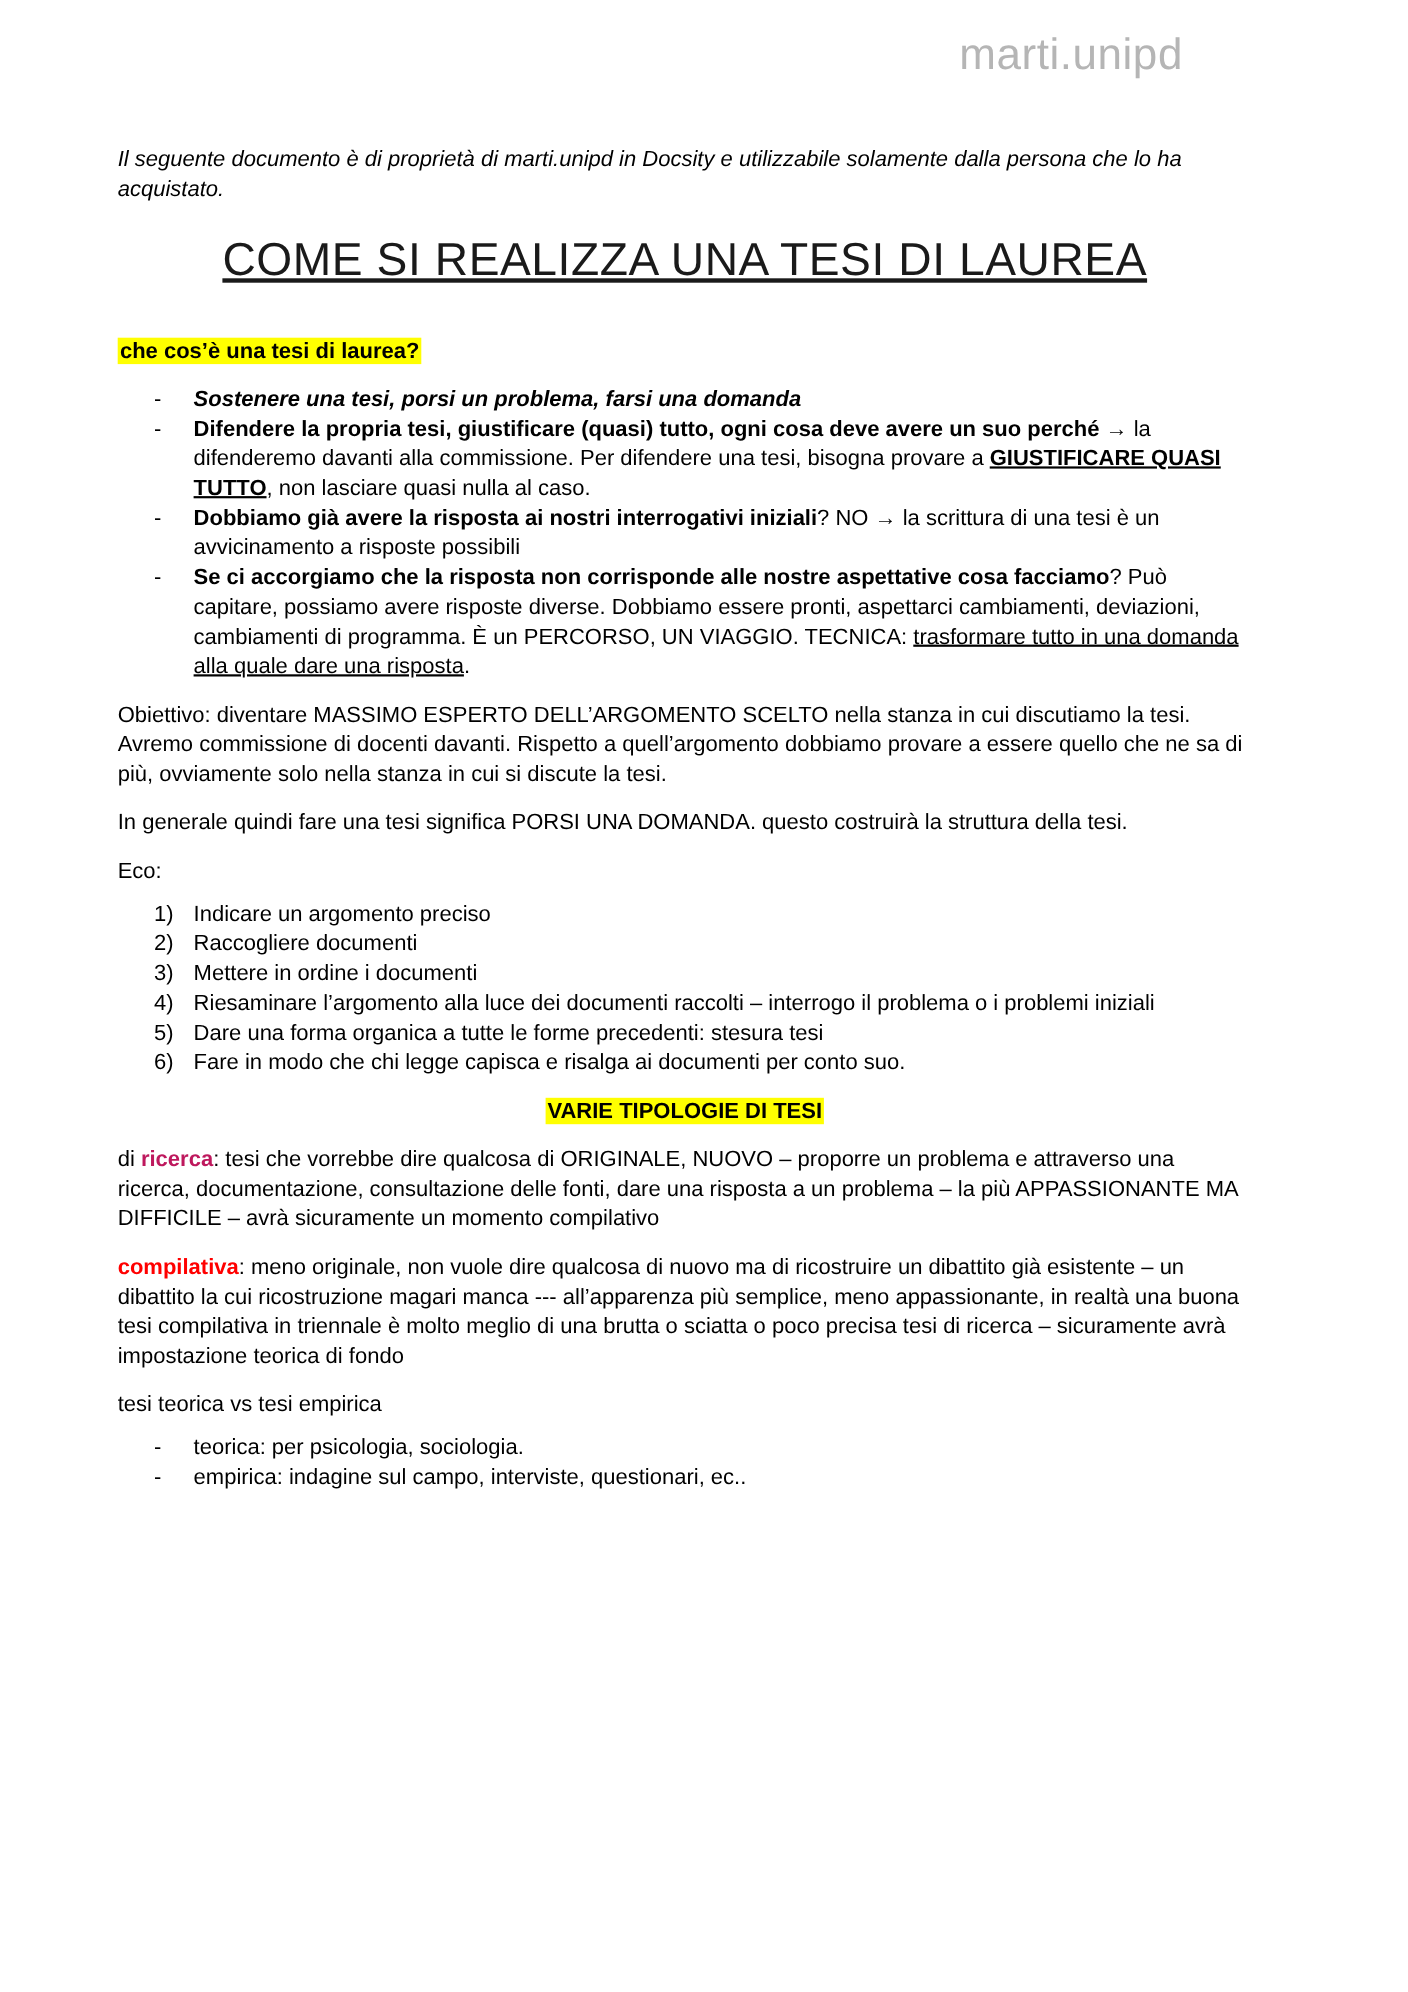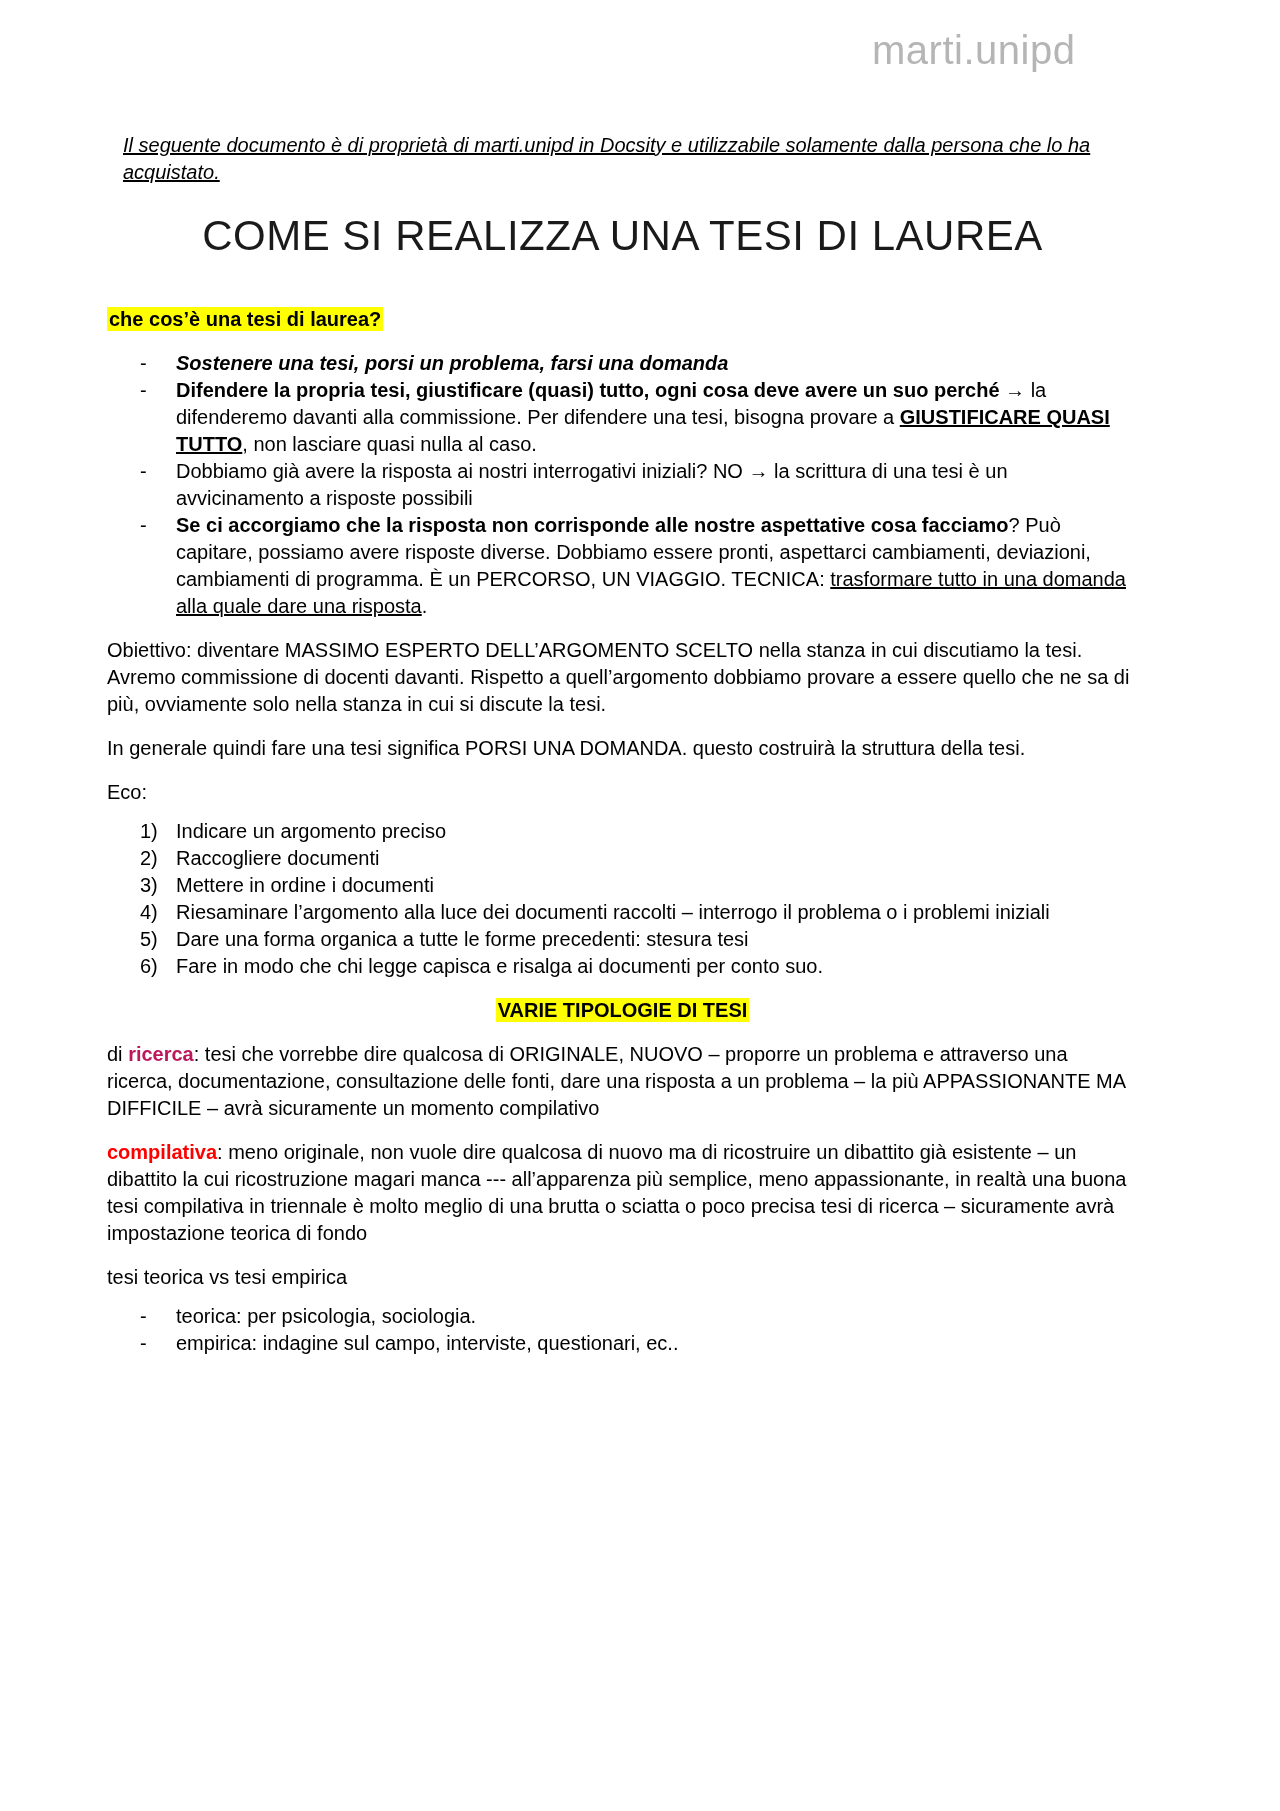--- a/index.html
+++ b/index.html
@@ -24,31 +24,31 @@
     color: var(--watermark, #b5b5b5);
     letter-spacing: 0.5px;
   }
   .content {
     padding: 132px 110px 0 107px;
     font-size: 20px;
     line-height: 27px;
   }
   .notice {
     font-style: italic;
-    margin: 0 0 17px 16px;
-    text-decoration: underline;
+    margin: 0 0 17px 0;
   }
   .doc-title {
     font-weight: 400;
     font-size: 42px;
     line-height: 52px;
     text-align: center;
     color: #1a1a1a;
     margin: 24px 0 44px 0;
     letter-spacing: 0.5px;
+    text-decoration: underline;
   }
   .hl-heading {
     margin: 0 0 17px 0;
     font-weight: 700;
   }
   .hl-heading.center { text-align: center; margin-top: 4px; }
   .hl {
     background: var(--highlight, #ffff00);
     padding: 1px 2px;
   }
@@ -78,21 +78,21 @@
       <div class="li">
         <span class="marker">-</span>
         <span class="li-body"><span style="font-weight: 700; font-style: italic;">Sostenere una tesi, porsi un problema, farsi una domanda</span></span>
       </div>
       <div class="li">
         <span class="marker">-</span>
         <span class="li-body"><span style="font-weight: 700;">Difendere la propria tesi, giustificare (quasi) tutto, ogni cosa deve avere un suo perché </span><span>→ la difenderemo davanti alla commissione. Per difendere una tesi, bisogna provare a </span><span style="font-weight: 700; text-decoration: underline;">GIUSTIFICARE QUASI TUTTO</span><span>, non lasciare quasi nulla al caso.</span></span>
       </div>
       <div class="li">
         <span class="marker">-</span>
-        <span class="li-body"><span style="font-weight: 400;">Dobbiamo già avere la risposta ai nostri interrogativi iniziali</span><span>? NO → la scrittura di una tesi è un avvicinamento a risposte possibili</span></span>
+        <span class="li-body"><span style="font-weight: 700;">Dobbiamo già avere la risposta ai nostri interrogativi iniziali</span><span>? NO → la scrittura di una tesi è un avvicinamento a risposte possibili</span></span>
       </div>
       <div class="li">
         <span class="marker">-</span>
         <span class="li-body"><span style="font-weight: 700;">Se ci accorgiamo che la risposta non corrisponde alle nostre aspettative cosa facciamo</span><span>? Può capitare, possiamo avere risposte diverse. Dobbiamo essere pronti, aspettarci cambiamenti, deviazioni, cambiamenti di programma. È un PERCORSO, UN VIAGGIO. TECNICA: </span><span style="text-decoration: underline;">trasformare tutto in una domanda alla quale dare una risposta</span><span>.</span></span>
       </div>
     </div>
 
     <p class="para">Obiettivo: diventare MASSIMO ESPERTO DELL’ARGOMENTO SCELTO nella stanza in cui discutiamo la tesi. Avremo commissione di docenti davanti. Rispetto a quell’argomento dobbiamo provare a essere quello che ne sa di più, ovviamente solo nella stanza in cui si discute la tesi.</p>
 
     <p class="para">In generale quindi fare una tesi significa PORSI UNA DOMANDA. questo costruirà la struttura della tesi.</p>

